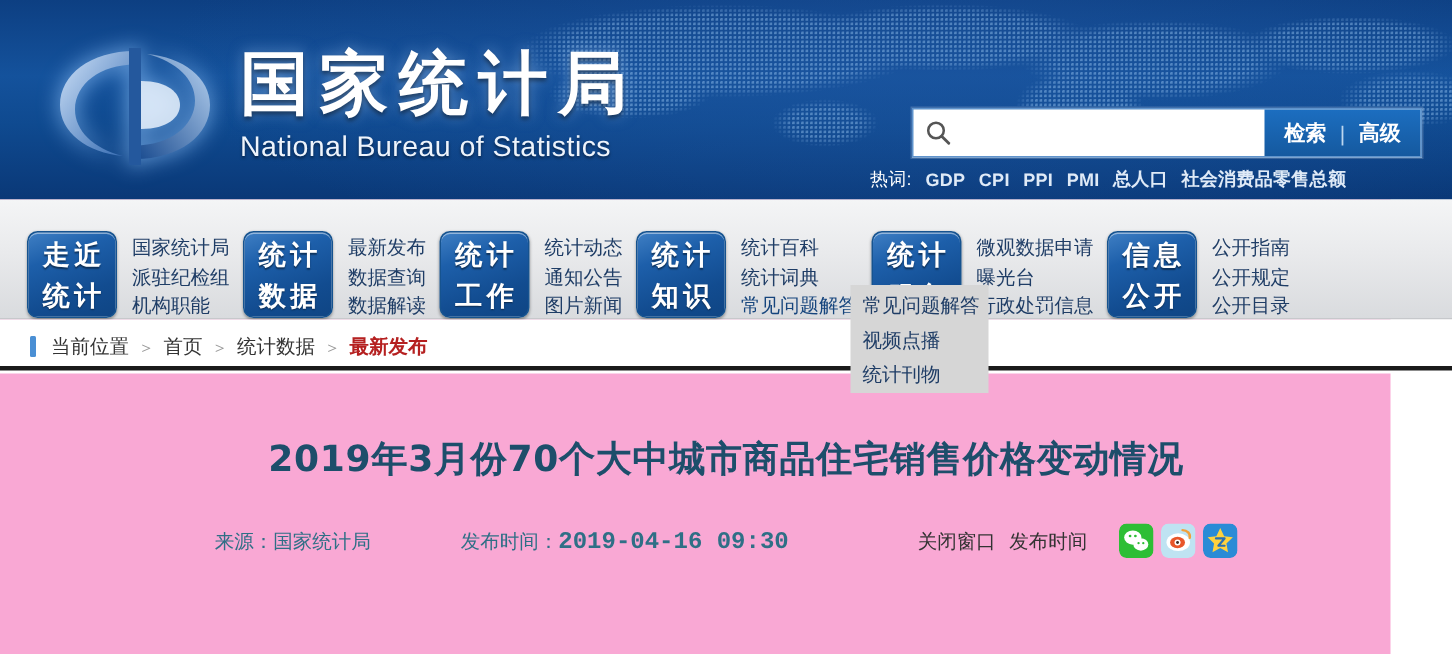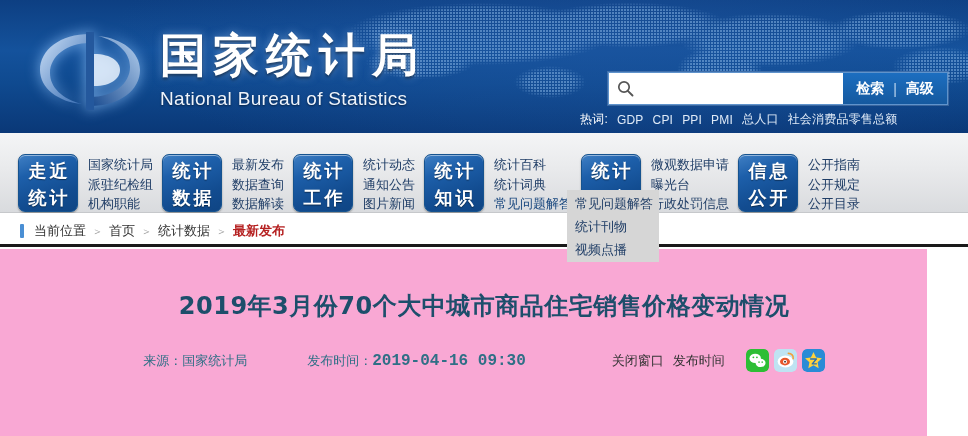--- a/index.html
+++ b/index.html
@@ -79,21 +79,21 @@
     color: #fff; font-size: 14px; font-weight: 700;
   }
   .search-btns .sep { color: #bcd6ef; font-weight: 400; }
   .search-btns span { cursor: pointer; }
   .hotwords {
     position: absolute; left: 580px; top: 111px; width: 346px;
     font-size: 12px; color: #dfeaf7; letter-spacing: .2px;
     display: flex; align-items: center; gap: 9px; white-space: nowrap;
   }
   .hotwords .hw-label { color: #ffffff; }
-  .hotwords a { color: #dfeaf7; text-decoration: none; }
+  .hotwords a { color: #dfeaf7; text-decoration: none; font-weight: bold; }
 
   
   .nav {
     position: relative; width: 968px; height: 80px;
     background: linear-gradient(180deg,#f4f5f6 0%, #e9eaec 45%, #d9dbde 100%);
     border-bottom: 1px solid #c6c8cb;
     display: flex; align-items: flex-start; padding-left: 18px;
   }
   .nav-group { display: flex; align-items: flex-start; margin-right: 9px; padding-top: 21px; }
   .nav-badge {
@@ -281,22 +281,22 @@
       </div>
       <div class="nav-links">
         <a href="#">公开指南</a>
         <a href="#">公开规定</a>
         <a href="#">公开目录</a>
       </div>
     </div>
 
     <div class="dropdown">
       <a href="#">常见问题解答</a>
+      <a href="#">视频点播</a>
       <a href="#">统计刊物</a>
-      <a href="#">视频点播</a>
     </div>
   </div>
 
   <div class="crumb-wrap">
     <div class="crumb">
       <span class="bar"></span>
       <span>当前位置</span>
       <span class="sep">＞</span>
       <a href="#">首页</a>
       <span class="sep">＞</span>

